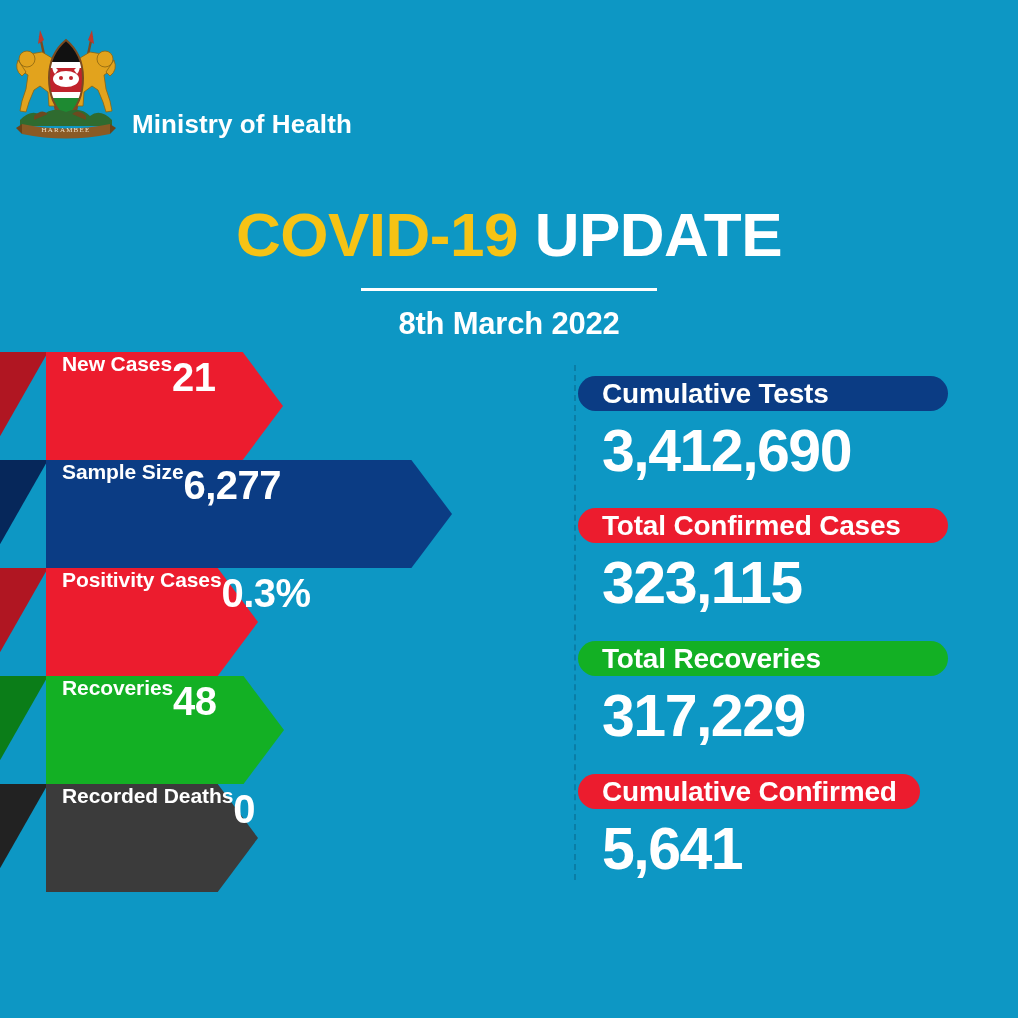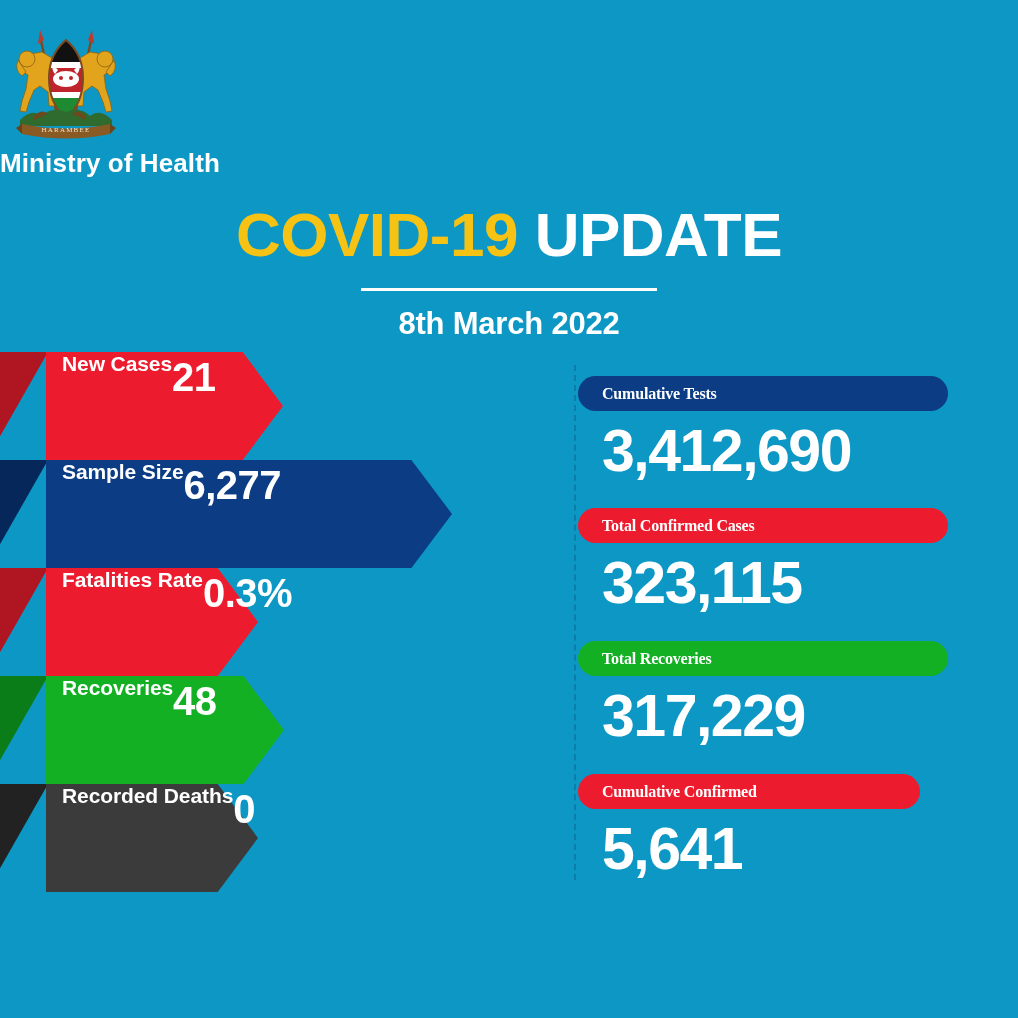--- a/index.html
+++ b/index.html
@@ -16,22 +16,22 @@
     font-family: "Liberation Sans", sans-serif;
     -webkit-font-smoothing: antialiased;
   }
 
   
   #crest-wrap {
     position: absolute;
     left: 0; right: 0;
     top: 24px;
     display: flex;
-    flex-direction: column;
-    align-items: flex-start;
+    flex-direction: row;
+    align-items: flex-end;
   }
   #crest { width: 132px; height: 116px; display: block; }
   #ministry {
     margin-top: 8px;
     color: #ffffff;
     font-size: 26px;
     font-weight: 700;
     letter-spacing: .1px;
   }
 
@@ -166,25 +166,24 @@
   .pill {
     height: 35px;
     border-radius: 18px;
     display: flex;
     align-items: center;
     padding-left: 24px;
     box-sizing: border-box;
   }
   .pill span {
     color: #ffffff;
-    font-size: 16px;
+    font-size: 28px;
     font-weight: 700;
     letter-spacing: -0.2px;
     white-space: nowrap;
-    font-family: Liberation Serif, serif;
   }
   .stat .big {
     color: #ffffff;
     font-size: 59px;
     font-weight: 700;
     letter-spacing: -1.5px;
     line-height: 1;
     margin-top: 11px;
     padding-left: 24px;
   }
@@ -302,21 +301,21 @@
       <div class="txt">
         <div class="lbl">Sample Size</div>
         <div class="val">6,277</div>
       </div>
     </div>
 
     <div class="banner" id="bn-pos">
       <div class="tail"></div>
       <div class="body"></div>
       <div class="txt">
-        <div class="lbl">Fatalities Rate</div>
+        <div class="lbl">Positivity Cases</div>
         <div class="val">0.3%</div>
       </div>
     </div>
 
     <div class="banner" id="bn-rec">
       <div class="tail"></div>
       <div class="body"></div>
       <div class="txt">
         <div class="lbl">Recoveries</div>
         <div class="val">48</div>

